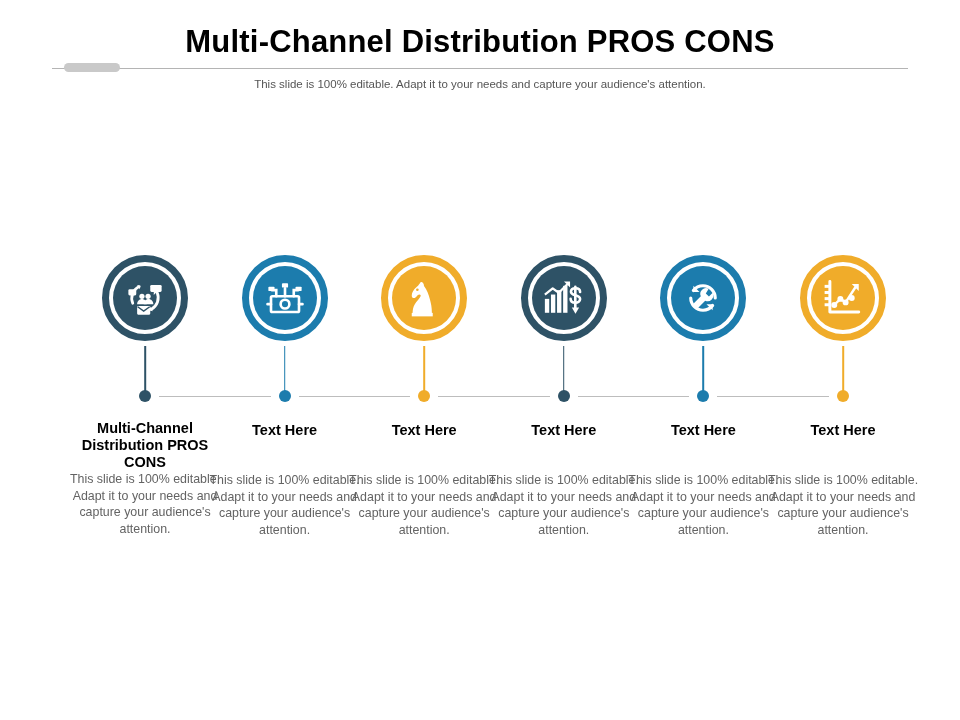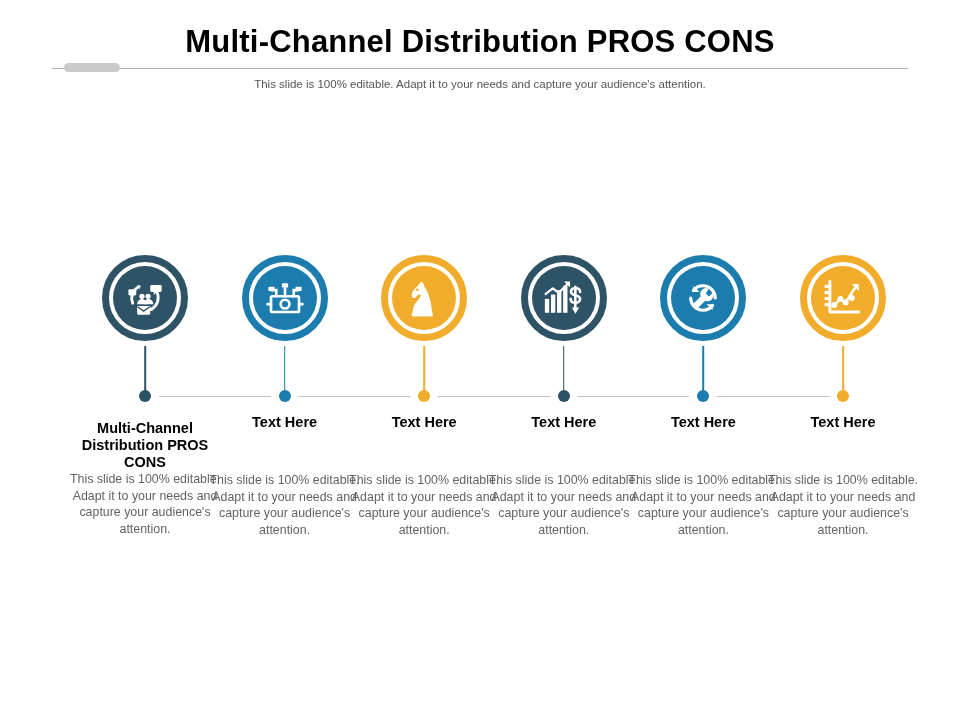--- a/index.html
+++ b/index.html
@@ -126,21 +126,21 @@
   .hline {
     position: absolute;
     top: 145.5px;
     height: 1px;
     background: #bdbdbd;
   }
 
   
   .col-heading {
     position: absolute;
-    top: 164px;
+    top: 172px;
     left: -10px;
     width: 160px;
     text-align: center;
     font-size: 14.5px;
     font-weight: bold;
     color: #000000;
     line-height: 17px;
   }
   .col-body {
     position: absolute;

